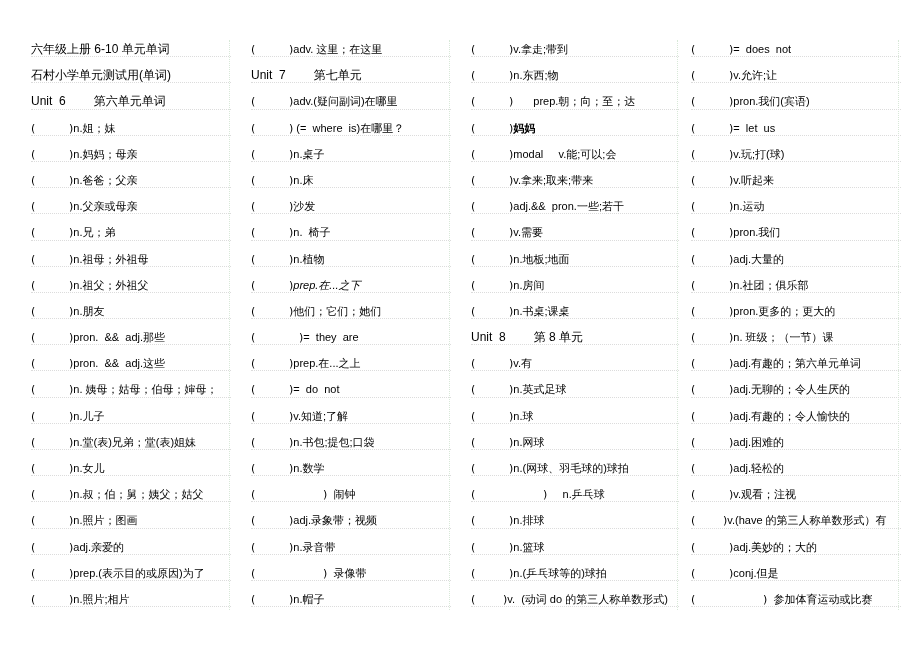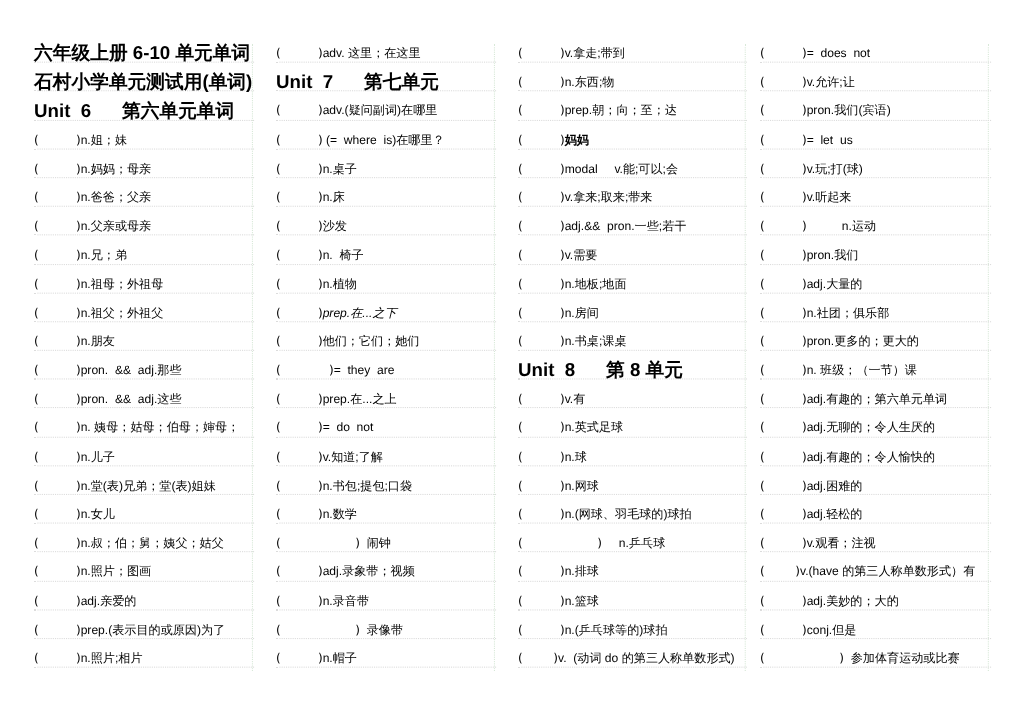--- a/index.html
+++ b/index.html
@@ -55,23 +55,23 @@
       display: inline-block;
       background: transparent;
     }
     .paren-open {
       display: inline-block;
       width: 38px;
     }
     .paren-open.wide { width: 72px; }
     .paren-open.narrow { width: 32px; }
     .heading {
-      font-weight: bold;
+      font-weight: normal;
       font-family: "Liberation Sans", "DejaVu Sans", sans-serif;
-      font-size: 17px;
+      font-size: 12px;
     }
     .heading .unit-cn {
       display: inline-block;
       margin-left: 28px;
     }
     .en {
       font-family: "Liberation Sans", sans-serif;
     }
   </style>
 </head>
@@ -127,21 +127,21 @@
       <div class="row"><div class="dots"></div><span class="content"><span class="paren-open">(</span><span>)</span><span class="en" style="white-space: pre;">n.数学</span></span></div>
       <div class="row"><div class="dots"></div><span class="content"><span class="paren-open wide">(</span><span>)</span><span class="en" style="white-space: pre;">  闹钟</span></span></div>
       <div class="row"><div class="dots"></div><span class="content"><span class="paren-open">(</span><span>)</span><span class="en" style="white-space: pre;">adj.录象带；视频</span></span></div>
       <div class="row"><div class="dots"></div><span class="content"><span class="paren-open">(</span><span>)</span><span class="en" style="white-space: pre;">n.录音带</span></span></div>
       <div class="row"><div class="dots"></div><span class="content"><span class="paren-open wide">(</span><span>)</span><span class="en" style="white-space: pre;">  录像带</span></span></div>
       <div class="row"><div class="dots"></div><span class="content"><span class="paren-open">(</span><span>)</span><span class="en" style="white-space: pre;">n.帽子</span></span></div>
     </div>
   <div class="column col-2">
       <div class="row"><div class="dots"></div><span class="content"><span class="paren-open">(</span><span>)</span><span class="en" style="white-space: pre;">v.拿走;带到</span></span></div>
       <div class="row"><div class="dots"></div><span class="content"><span class="paren-open">(</span><span>)</span><span class="en" style="white-space: pre;">n.东西;物</span></span></div>
-      <div class="row"><div class="dots"></div><span class="content"><span class="paren-open">(</span><span>)</span><span class="en" style="white-space: pre;">prep.朝；向；至；达</span></span></div>
+      <div class="row"><div class="dots"></div><span class="content"><span class="paren-open">(</span><span>)</span><span class="en" style="white-space: pre; margin-left: 20px;">prep.朝；向；至；达</span></span></div>
       <div class="row"><div class="dots"></div><span class="content"><span class="paren-open">(</span><span>)</span><span class="en" style="white-space: pre; font-weight: bold;">妈妈</span></span></div>
       <div class="row"><div class="dots"></div><span class="content"><span class="paren-open">(</span><span>)</span><span class="en" style="white-space: pre;">modal     v.能;可以;会</span></span></div>
       <div class="row"><div class="dots"></div><span class="content"><span class="paren-open">(</span><span>)</span><span class="en" style="white-space: pre;">v.拿来;取来;带来</span></span></div>
       <div class="row"><div class="dots"></div><span class="content"><span class="paren-open">(</span><span>)</span><span class="en" style="white-space: pre;">adj.&amp;&amp;  pron.一些;若干</span></span></div>
       <div class="row"><div class="dots"></div><span class="content"><span class="paren-open">(</span><span>)</span><span class="en" style="white-space: pre;">v.需要</span></span></div>
       <div class="row"><div class="dots"></div><span class="content"><span class="paren-open">(</span><span>)</span><span class="en" style="white-space: pre;">n.地板;地面</span></span></div>
       <div class="row"><div class="dots"></div><span class="content"><span class="paren-open">(</span><span>)</span><span class="en" style="white-space: pre;">n.房间</span></span></div>
       <div class="row"><div class="dots"></div><span class="content"><span class="paren-open">(</span><span>)</span><span class="en" style="white-space: pre;">n.书桌;课桌</span></span></div>
       <div class="row"><div class="dots"></div><span class="content heading"><span style="white-space: pre;">Unit  8</span><span class="unit-cn">第 8 单元</span></span></div>
       <div class="row"><div class="dots"></div><span class="content"><span class="paren-open">(</span><span>)</span><span class="en" style="white-space: pre;">v.有</span></span></div>
@@ -155,21 +155,21 @@
       <div class="row"><div class="dots"></div><span class="content"><span class="paren-open">(</span><span>)</span><span class="en" style="white-space: pre;">n.(乒乓球等的)球拍</span></span></div>
       <div class="row"><div class="dots"></div><span class="content"><span class="paren-open narrow">(</span><span>)</span><span class="en" style="white-space: pre;">v.  (动词 do 的第三人称单数形式)</span></span></div>
     </div>
   <div class="column col-3">
       <div class="row"><div class="dots"></div><span class="content"><span class="paren-open">(</span><span>)</span><span class="en" style="white-space: pre;">=  does  not</span></span></div>
       <div class="row"><div class="dots"></div><span class="content"><span class="paren-open">(</span><span>)</span><span class="en" style="white-space: pre;">v.允许;让</span></span></div>
       <div class="row"><div class="dots"></div><span class="content"><span class="paren-open">(</span><span>)</span><span class="en" style="white-space: pre;">pron.我们(宾语)</span></span></div>
       <div class="row"><div class="dots"></div><span class="content"><span class="paren-open">(</span><span>)</span><span class="en" style="white-space: pre;">=  let  us</span></span></div>
       <div class="row"><div class="dots"></div><span class="content"><span class="paren-open">(</span><span>)</span><span class="en" style="white-space: pre;">v.玩;打(球)</span></span></div>
       <div class="row"><div class="dots"></div><span class="content"><span class="paren-open">(</span><span>)</span><span class="en" style="white-space: pre;">v.听起来</span></span></div>
-      <div class="row"><div class="dots"></div><span class="content"><span class="paren-open">(</span><span>)</span><span class="en" style="white-space: pre; padding-left: 32px;">n.运动</span></span></div>
+      <div class="row"><div class="dots"></div><span class="content"><span class="paren-open">(</span><span>)</span><span class="en" style="white-space: pre;">n.运动</span></span></div>
       <div class="row"><div class="dots"></div><span class="content"><span class="paren-open">(</span><span>)</span><span class="en" style="white-space: pre;">pron.我们</span></span></div>
       <div class="row"><div class="dots"></div><span class="content"><span class="paren-open">(</span><span>)</span><span class="en" style="white-space: pre;">adj.大量的</span></span></div>
       <div class="row"><div class="dots"></div><span class="content"><span class="paren-open">(</span><span>)</span><span class="en" style="white-space: pre;">n.社团；俱乐部</span></span></div>
       <div class="row"><div class="dots"></div><span class="content"><span class="paren-open">(</span><span>)</span><span class="en" style="white-space: pre;">pron.更多的；更大的</span></span></div>
       <div class="row"><div class="dots"></div><span class="content"><span class="paren-open">(</span><span>)</span><span class="en" style="white-space: pre;">n. 班级；（一节）课</span></span></div>
       <div class="row"><div class="dots"></div><span class="content"><span class="paren-open">(</span><span>)</span><span class="en" style="white-space: pre;">adj.有趣的；第六单元单词</span></span></div>
       <div class="row"><div class="dots"></div><span class="content"><span class="paren-open">(</span><span>)</span><span class="en" style="white-space: pre;">adj.无聊的；令人生厌的</span></span></div>
       <div class="row"><div class="dots"></div><span class="content"><span class="paren-open">(</span><span>)</span><span class="en" style="white-space: pre;">adj.有趣的；令人愉快的</span></span></div>
       <div class="row"><div class="dots"></div><span class="content"><span class="paren-open">(</span><span>)</span><span class="en" style="white-space: pre;">adj.困难的</span></span></div>
       <div class="row"><div class="dots"></div><span class="content"><span class="paren-open">(</span><span>)</span><span class="en" style="white-space: pre;">adj.轻松的</span></span></div>

